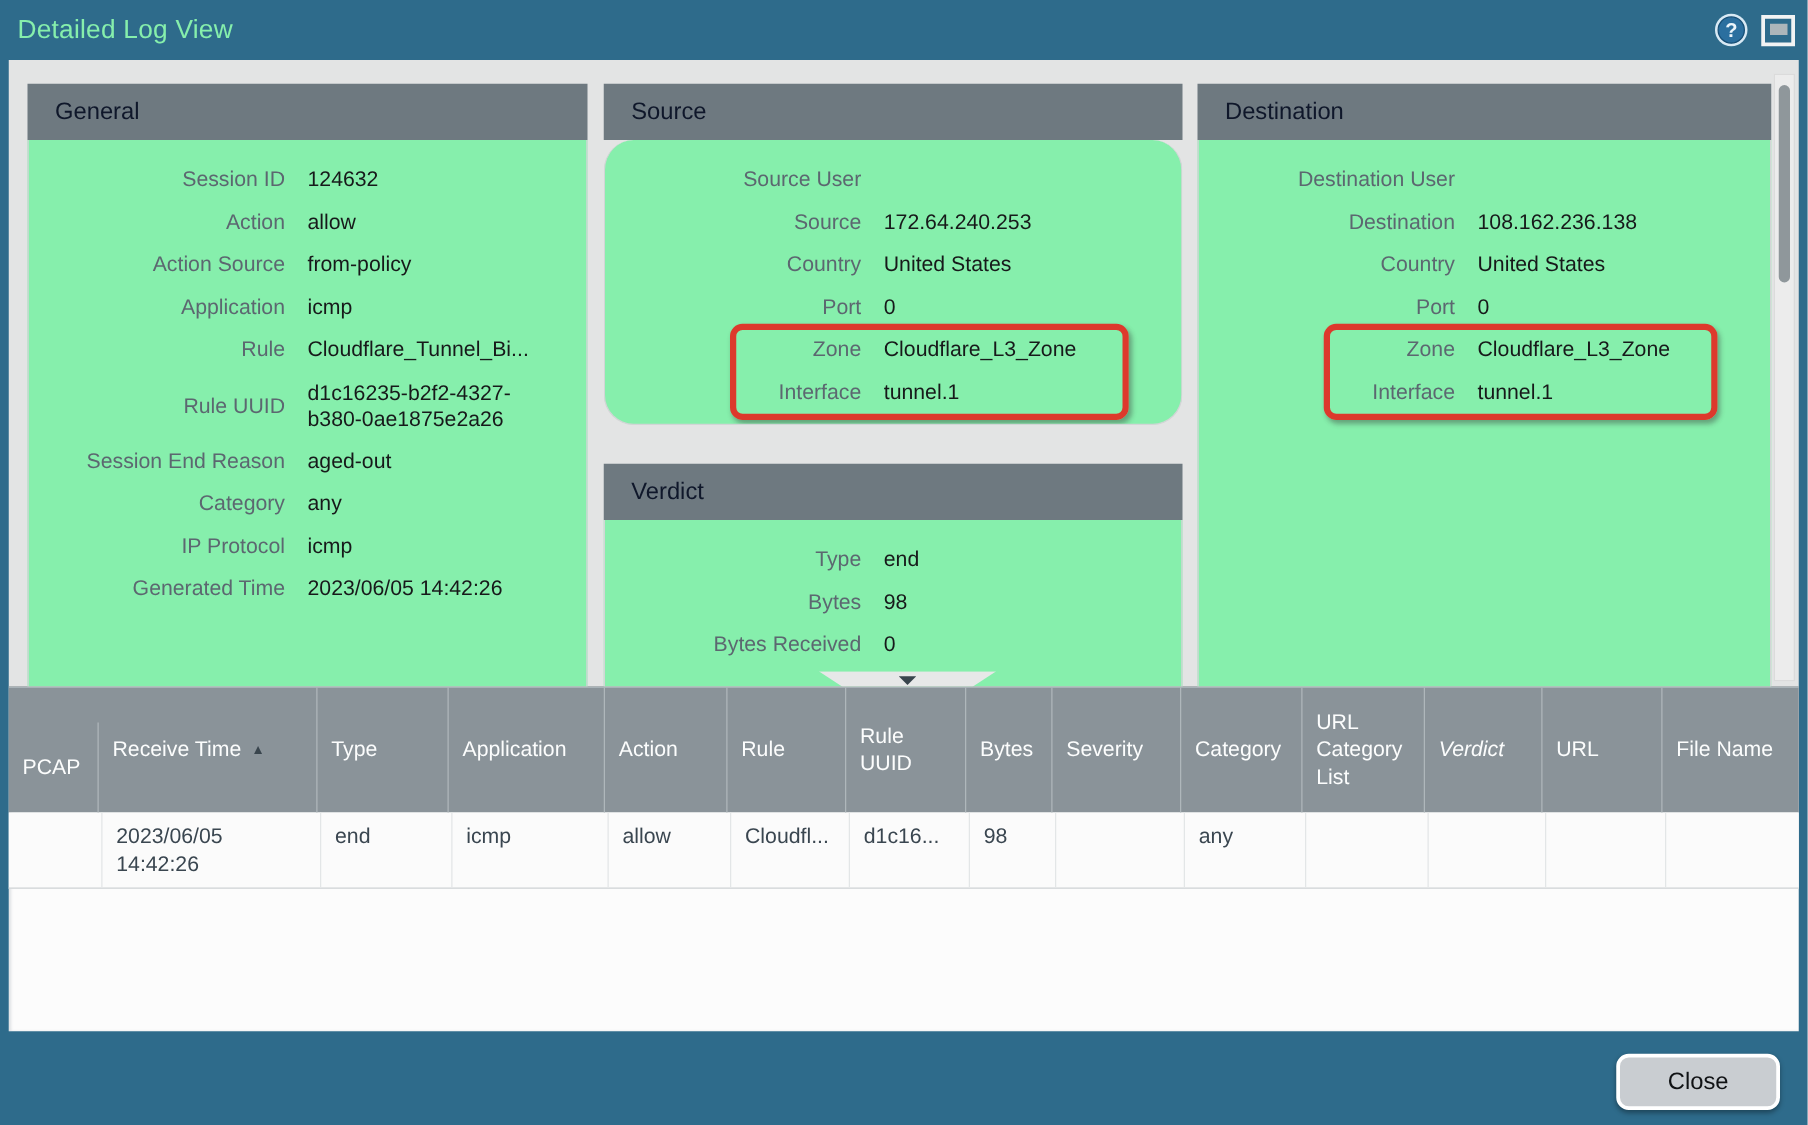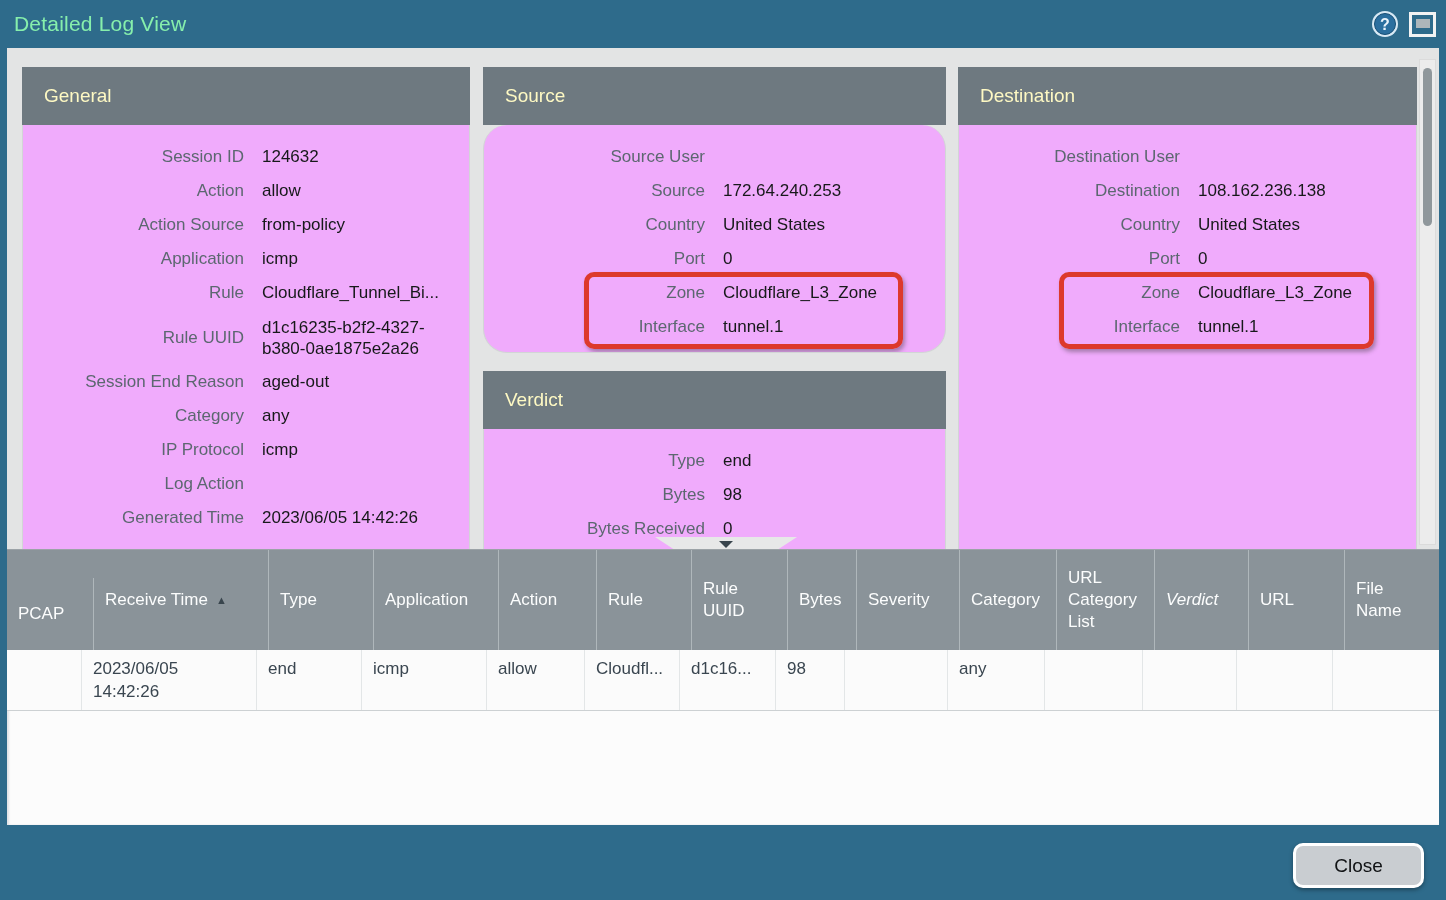--- a/index.html
+++ b/index.html
@@ -17,24 +17,24 @@
   .tb-icons { margin-left:auto; display:flex; align-items:center; gap:10px; }
   .help-icon { width:28px; height:28px; cursor:pointer; display:block; }
   .win-icon { width:27px; height:25px; border:3px solid #F2F3F3; display:flex;
     align-items:center; justify-content:center; cursor:pointer; }
   .win-icon-inner { width:14px; height:9px; background:#ADB6BA; margin-top:-2px; }
 
   
   .top-section { position:absolute; left:7px; top:48px; width:1432px; height:502px;
     background:#E3E4E4; overflow:hidden; border-bottom:1px solid #9CA3A7; }
   .panel { position:absolute; }
-  .phead { height:58px; background:#6E7980; color:#fef9c3; font-size:19px;
+  .phead { height:45px; background:#6E7980; color:#0f172a; font-size:19px;
     display:flex; align-items:center; padding-left:22px; }
-  .pbody { position:relative; background:#f0abfc; border:1px solid #D2D5D6;
-    border-top:none; padding-top:15px; overflow:hidden;padding-left:16px; }
+  .pbody { position:relative; background:#86efac; border:1px solid #D2D5D6;
+    border-top:none; padding-top:15px; overflow:hidden; }
   .prow { display:flex; height:34px; line-height:34px; font-size:17px; }
   .prow.wrap { height:55px; line-height:21px; align-items:center; }
   .plabel { width:205px; text-align:right; color:#5C6770; flex:none; }
   .pvalue { margin-left:18px; color:#17191A; white-space:nowrap; }
   .prow.wrap .pvalue { white-space:normal; max-width:205px; }
   .highlight-box { position:absolute; left:100px; right:42px;
     border:5px solid #DD392C; border-radius:10px;
     box-shadow:2px 3px 4px rgba(50,50,50,.4); pointer-events:none; z-index:3; }
 
   #panel-general { left:15px;  top:19px;  width:448px; height:483px; }
@@ -134,24 +134,20 @@
         </div>
         <div class="prow">
           <div class="plabel">Category</div>
           <div class="pvalue">any</div>
         </div>
         <div class="prow">
           <div class="plabel">IP Protocol</div>
           <div class="pvalue">icmp</div>
         </div>
         <div class="prow">
-          <div class="plabel">Log Action</div>
-          <div class="pvalue"></div>
-        </div>
-        <div class="prow">
           <div class="plabel">Generated Time</div>
           <div class="pvalue">2023/06/05 14:42:26</div>
         </div>
       </div>
   </div>
   <div class="panel" id="panel-source">
     <div class="phead">
         <span>Source</span>
       </div>
     <div class="pbody">
@@ -237,21 +233,21 @@
   <div class="vscroll">
     <div class="vthumb"></div>
   </div>
   <div class="splitter">
     <div class="splitter-tri"></div>
   </div>
 </div>
 
 <div class="table-section">
   <div class="thead" id="thead">
-      <div class="hcell" style="width: 87px; margin-top: 28px;">
+      <div class="hcell" style="width: 72px; margin-top: 28px;">
         <span>PCAP</span>
       </div>
       <div class="hcell" style="width: 175px;">
         <span>Receive Time</span>
         <span class="sort-arrow">▲</span>
       </div>
       <div class="hcell" style="width: 105px;">
         <span>Type</span>
       </div>
       <div class="hcell" style="width: 125px;">

